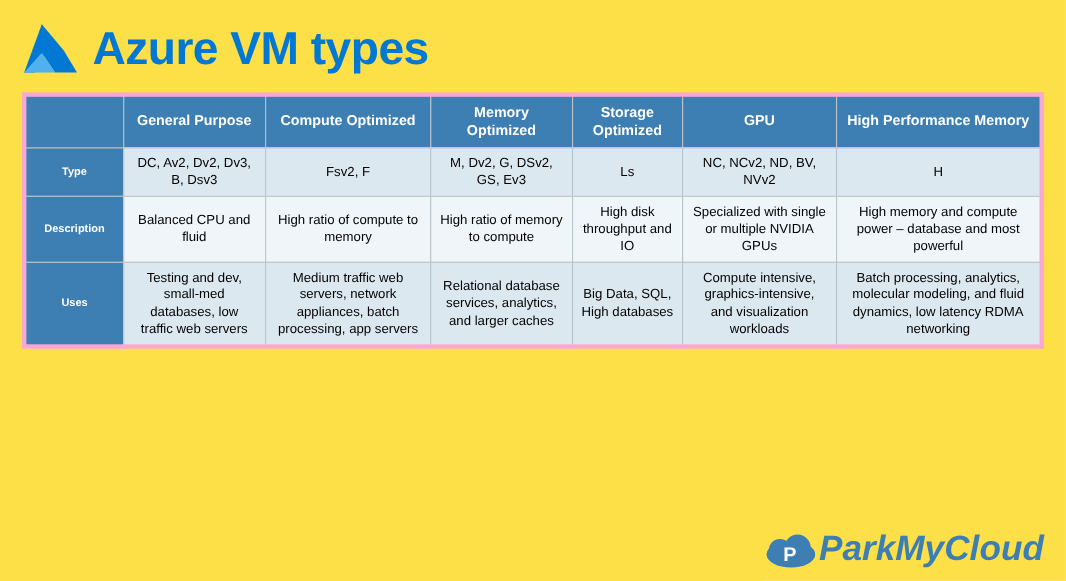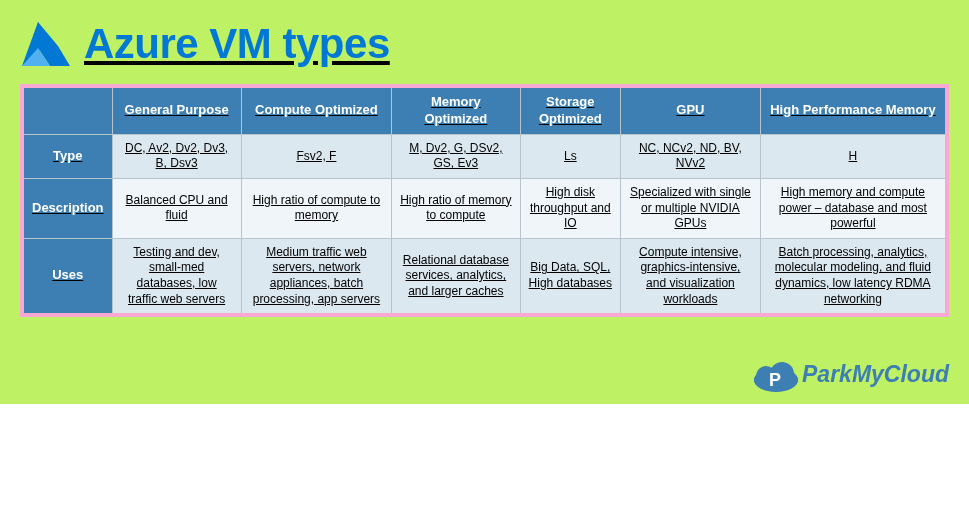--- a/index.html
+++ b/index.html
@@ -6,25 +6,24 @@
     body {
       width: 969px;
       height: 528px;
       background: #ffffff;
       font-family: 'Segoe UI', Arial, sans-serif;
       overflow: hidden;
     }
 
     .page-container {
       width: 969px;
-      height: 404px;
-      background: #bef264;
+      height: 528px;
+      background: #fde047;
       position: relative;
       padding: 18px 20px 10px 20px;
-      text-decoration: underline;
     }
 
     
     .header {
       display: flex;
       align-items: center;
       margin-bottom: 14px;
     }
 
     .azure-logo {
@@ -72,21 +71,21 @@
     .vm-table thead tr th.row-header {
       background-color: #3d7eb3;
       width: 90px;
     }
 
     
     .vm-table tbody tr td.row-label {
       background-color: #3d7eb3;
       color: #ffffff;
       font-weight: 700;
-      font-size: 13px;
+      font-size: 10px;
       width: 90px;
       margin-left: 27px;
     }
 
     .vm-table tbody tr:nth-child(odd) td:not(.row-label) {
       background-color: #dce8f0;
     }
 
     .vm-table tbody tr:nth-child(even) td:not(.row-label) {
       background-color: #f0f5f9;
@@ -102,21 +101,21 @@
       gap: 8px;
     }
 
     .pmc-logo {
       display: flex;
       align-items: center;
       gap: 0px;
     }
 
     .pmc-text {
-      font-size: 23px;
+      font-size: 32px;
       font-weight: 700;
       color: #3d7eb3;
       font-style: italic;
     }
   </style>
 </head>
 <body>
 
 <div class="page-container">
 

